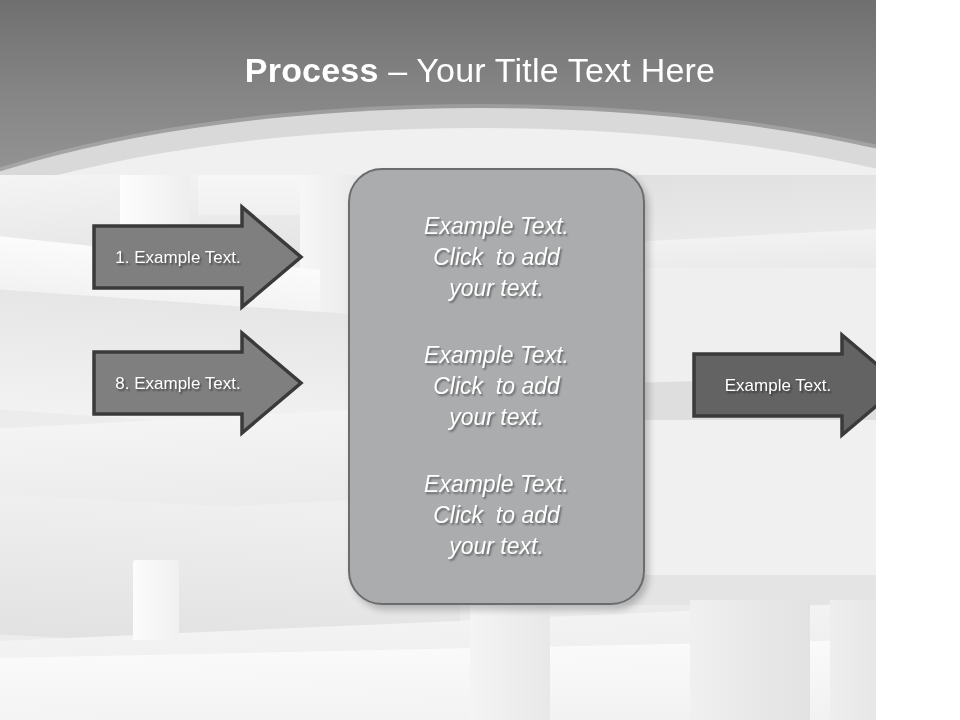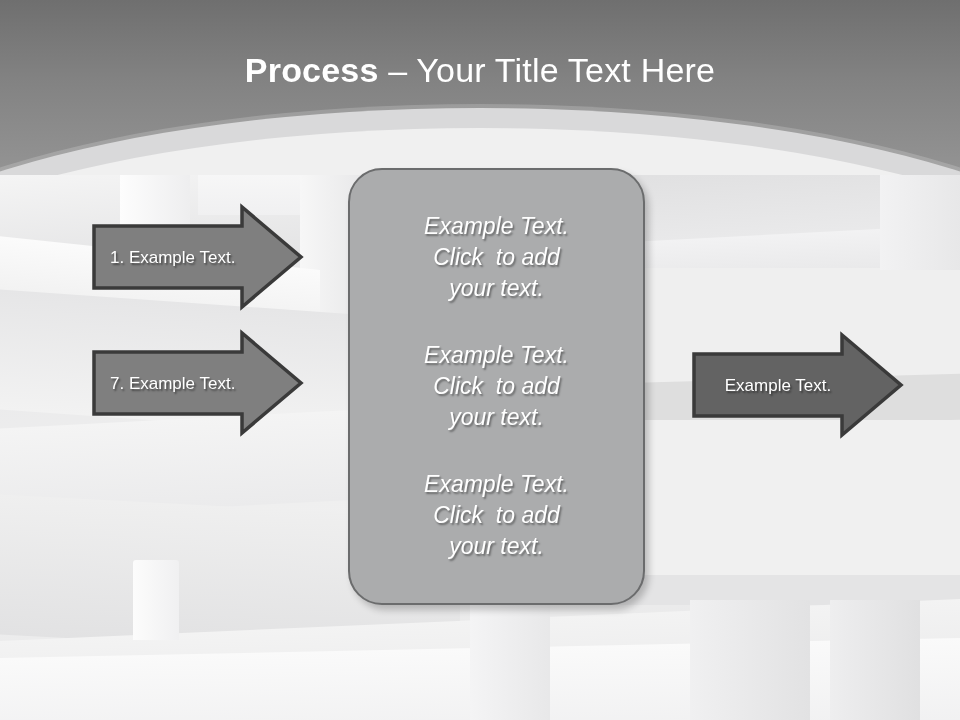--- a/index.html
+++ b/index.html
@@ -6,21 +6,21 @@
     margin: 0;
     padding: 0;
     background: #ffffff;
   }
   body {
     font-family: "Liberation Sans", sans-serif;
   }
 
   #slide {
     position: relative;
-    width: 960px;
+    width: 876px;
     height: 720px;
     overflow: hidden;
     background: #ececed;
   }
 
   
   .bg-layer {
     position: absolute;
     left: 0; top: 0;
     width: 960px; height: 720px;
@@ -195,20 +195,21 @@
     font-size: 17px;
     line-height: 21px;
     text-shadow: 1.5px 1.5px 2px rgba(0,0,0,0.45);
     white-space: nowrap;
   }
 
   .arrow-left { width: 212px; height: 106px; }
   .arrow-left .arrow-label {
     padding-left: 18px;
     padding-right: 58px;
+    text-align: center;
   }
   #arrow-1 { left: 92px; top: 204px; }
   #arrow-2 { left: 92px; top: 330px; }
   #arrow-3 { left: 92px; top: 457px; }
 
   .arrow-right { width: 212px; height: 106px; left: 692px; top: 332px; }
   .arrow-right .arrow-label {
     padding-left: 18px;
     padding-right: 58px;
     text-align: center;
@@ -286,21 +287,21 @@
     <svg width="212" height="106" viewBox="0 0 212 106">
       <polygon points="2,22 150,22 150,3 209,53 150,103 150,84 2,84" fill="#7f7f7f" stroke="#3a3a3a" stroke-width="3.5" stroke-linejoin="miter"></polygon>
     </svg>
     <div class="arrow-label">1. Example Text.</div>
   </div>
 
   <div class="arrow arrow-left" id="arrow-2">
     <svg width="212" height="106" viewBox="0 0 212 106">
       <polygon points="2,22 150,22 150,3 209,53 150,103 150,84 2,84" fill="#7f7f7f" stroke="#3a3a3a" stroke-width="3.5" stroke-linejoin="miter"></polygon>
     </svg>
-    <div class="arrow-label">7. Example Text.</div>
+    <div class="arrow-label">8. Example Text.</div>
   </div>
 
 
   <div class="center-panel">
     <div class="panel-block">
       <div class="panel-line">Example Text.</div>
       <div class="panel-line">Click  to add</div>
       <div class="panel-line">your text.</div>
     </div>
     <div class="panel-block">

